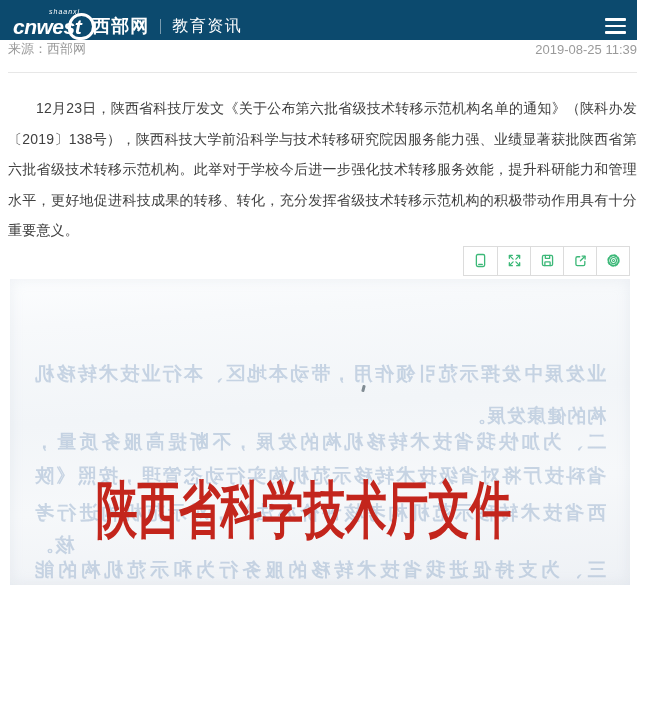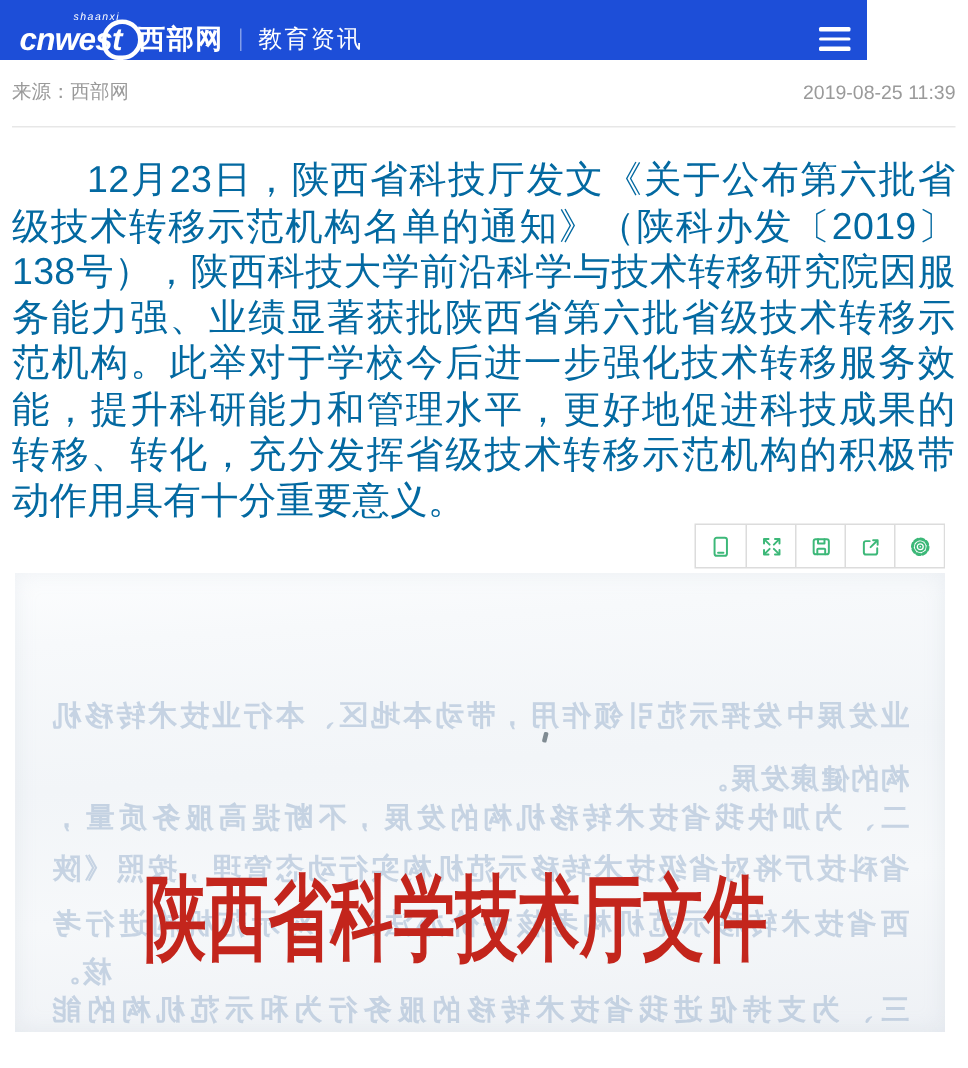--- a/index.html
+++ b/index.html
@@ -3,21 +3,21 @@
 <meta charset="utf-8">
 <style>
   html,body{margin:0;padding:0;}
   body{
     width:645px;height:712px;overflow:hidden;background:#ffffff;
     font-family:"Liberation Sans","DejaVu Sans",sans-serif;
     -webkit-font-smoothing:antialiased;
   }
   
   .site-header{
-    width:578px;height:40px;background:#1d4ed8;box-sizing:border-box;
+    width:637px;height:40px;background:#0c4a6e;box-sizing:border-box;
     display:flex;align-items:center;padding:12px 11px 0 13px;gap:11px;
   }
   .logo{position:relative;display:flex;align-items:center;gap:5px;color:#fff;cursor:pointer;}
   .logo-en{
     position:relative;font-style:italic;font-weight:800;font-size:21px;
     letter-spacing:-0.5px;padding-right:6px;line-height:1;
   }
   .logo-en::after{ 
     content:"";position:absolute;right:-8px;top:-3px;width:21px;height:21px;
     border:3px solid #fff;border-radius:50%;border-bottom-left-radius:40%;
@@ -30,25 +30,25 @@
   .header-divider{width:1px;height:15px;background:rgba(255,255,255,.45);}
   .channel{color:#fff;font-size:16px;letter-spacing:1.5px;cursor:pointer;}
   .hamburger{margin-left:auto;width:21px;display:flex;flex-direction:column;gap:4px;cursor:pointer;padding:2px 0;}
   .hamburger b{display:block;height:2.8px;background:#fff;border-radius:1px;}
   
   main{width:645px;box-sizing:border-box;padding:0 8px;}
   .article-title{
     margin:17px 0 0;font-size:21px;line-height:36px;font-weight:700;
     color:#1a1a1a;letter-spacing:-0.2px;
   }
-  .meta{margin-top:12px;display:flex;justify-content:space-between;align-items:center;
+  .meta{margin-top:0;display:flex;justify-content:space-between;align-items:center;
     font-size:13px;color:#9a9a9a;}
   .rule{margin-top:14px;border:0;border-top:1px solid #e7e7e7;height:0;}
   .article-body{
-    margin:20px 0 0;font-size:25px;line-height:30.5px;color:#0369a1;
+    margin:20px 0 0;font-size:14px;line-height:30.5px;color:#404040;
     text-align:justify;text-indent:2em;letter-spacing:.2px;
   }
   
   .toolbar-row{display:flex;justify-content:flex-end;}
   .toolbar{display:flex;border:1px solid #dcdcdc;margin-right:7px;background:#fff;}
   .toolbar button{
     width:33px;height:28px;border:0;border-left:1px solid #dcdcdc;background:#fff;
     display:flex;align-items:center;justify-content:center;padding:0;cursor:pointer;
   }
   .toolbar button:first-child{border-left:0;}

